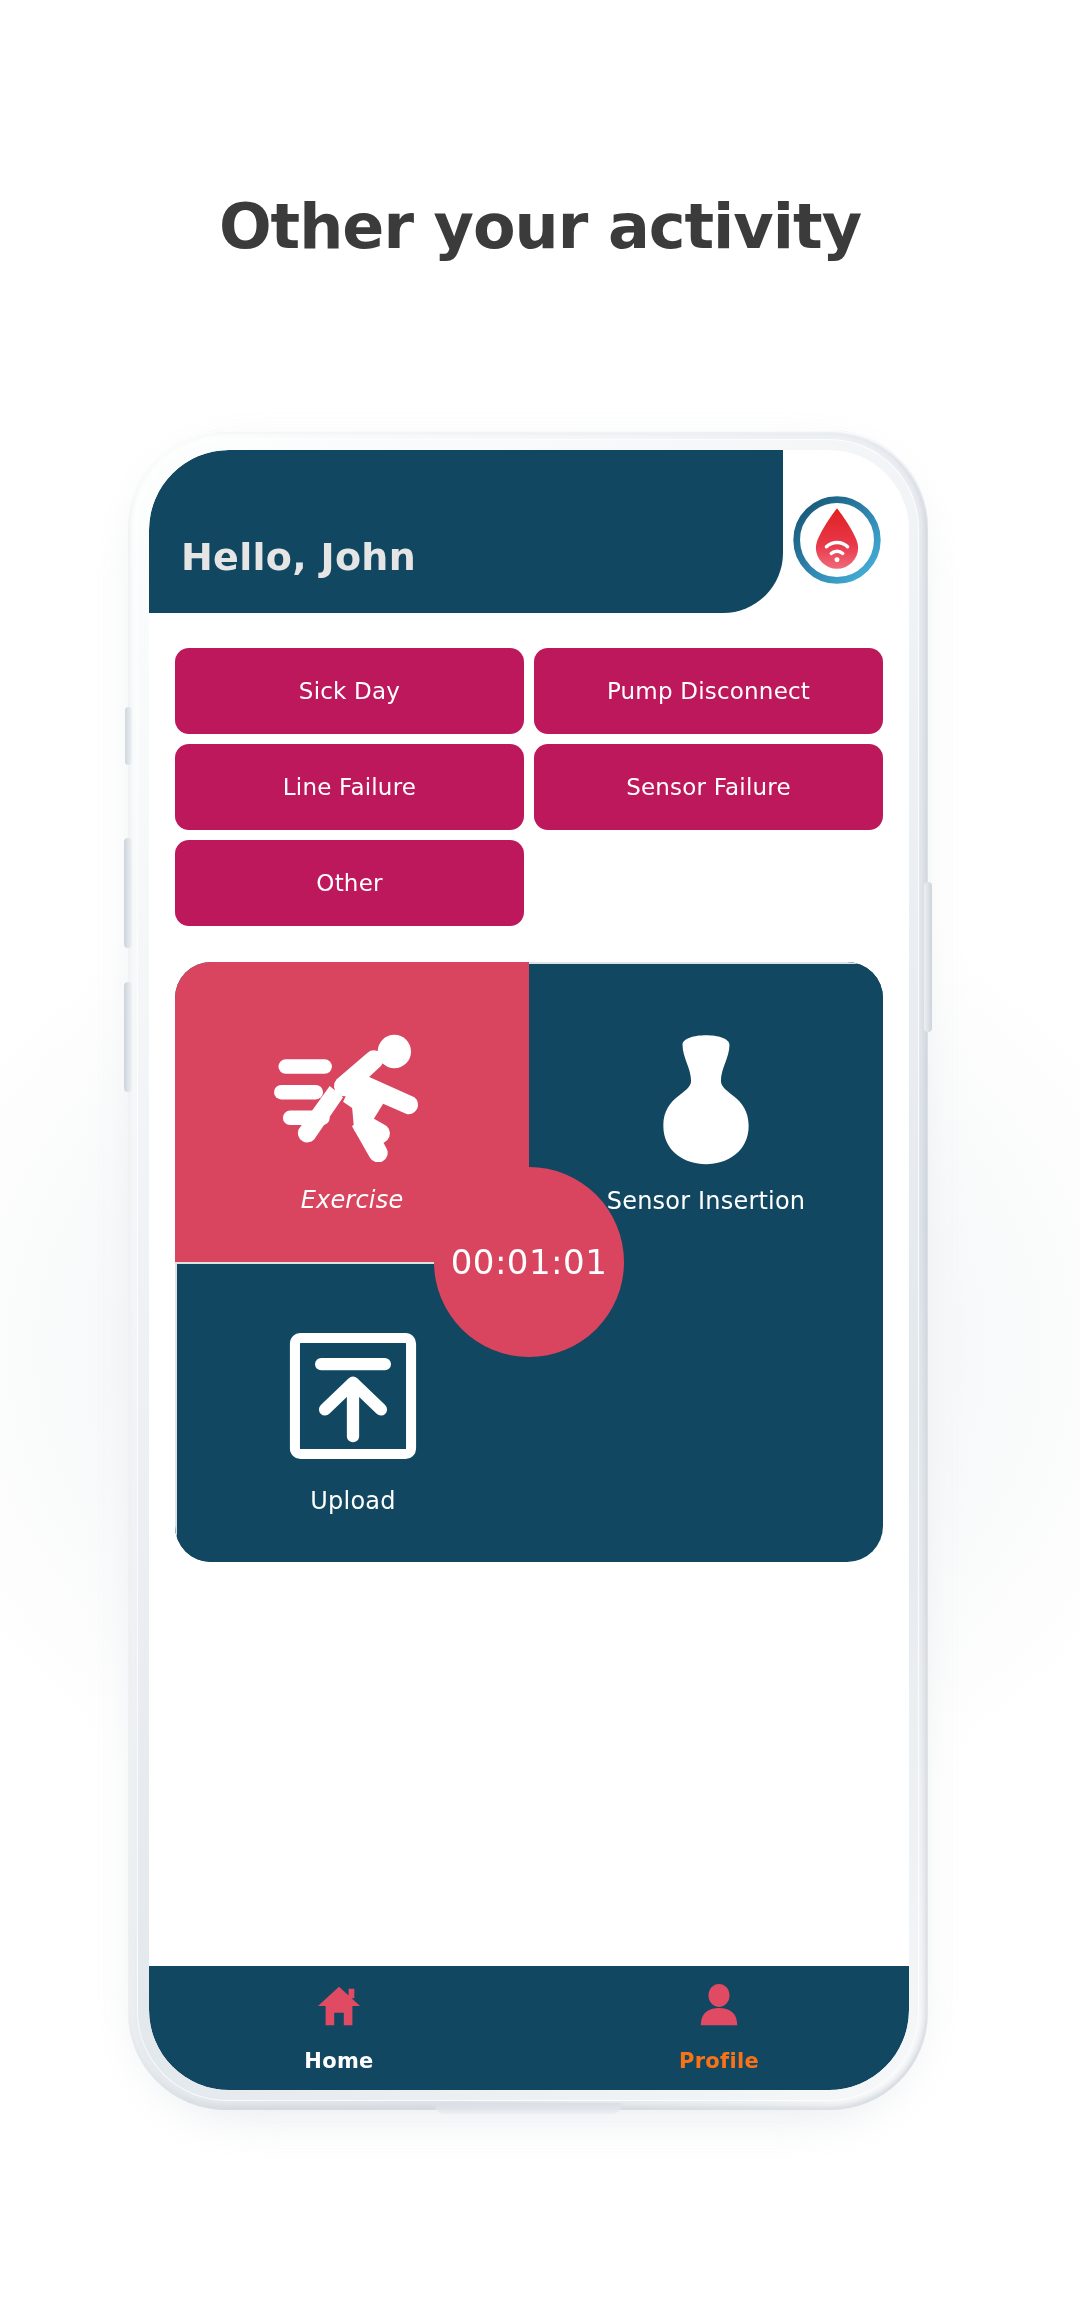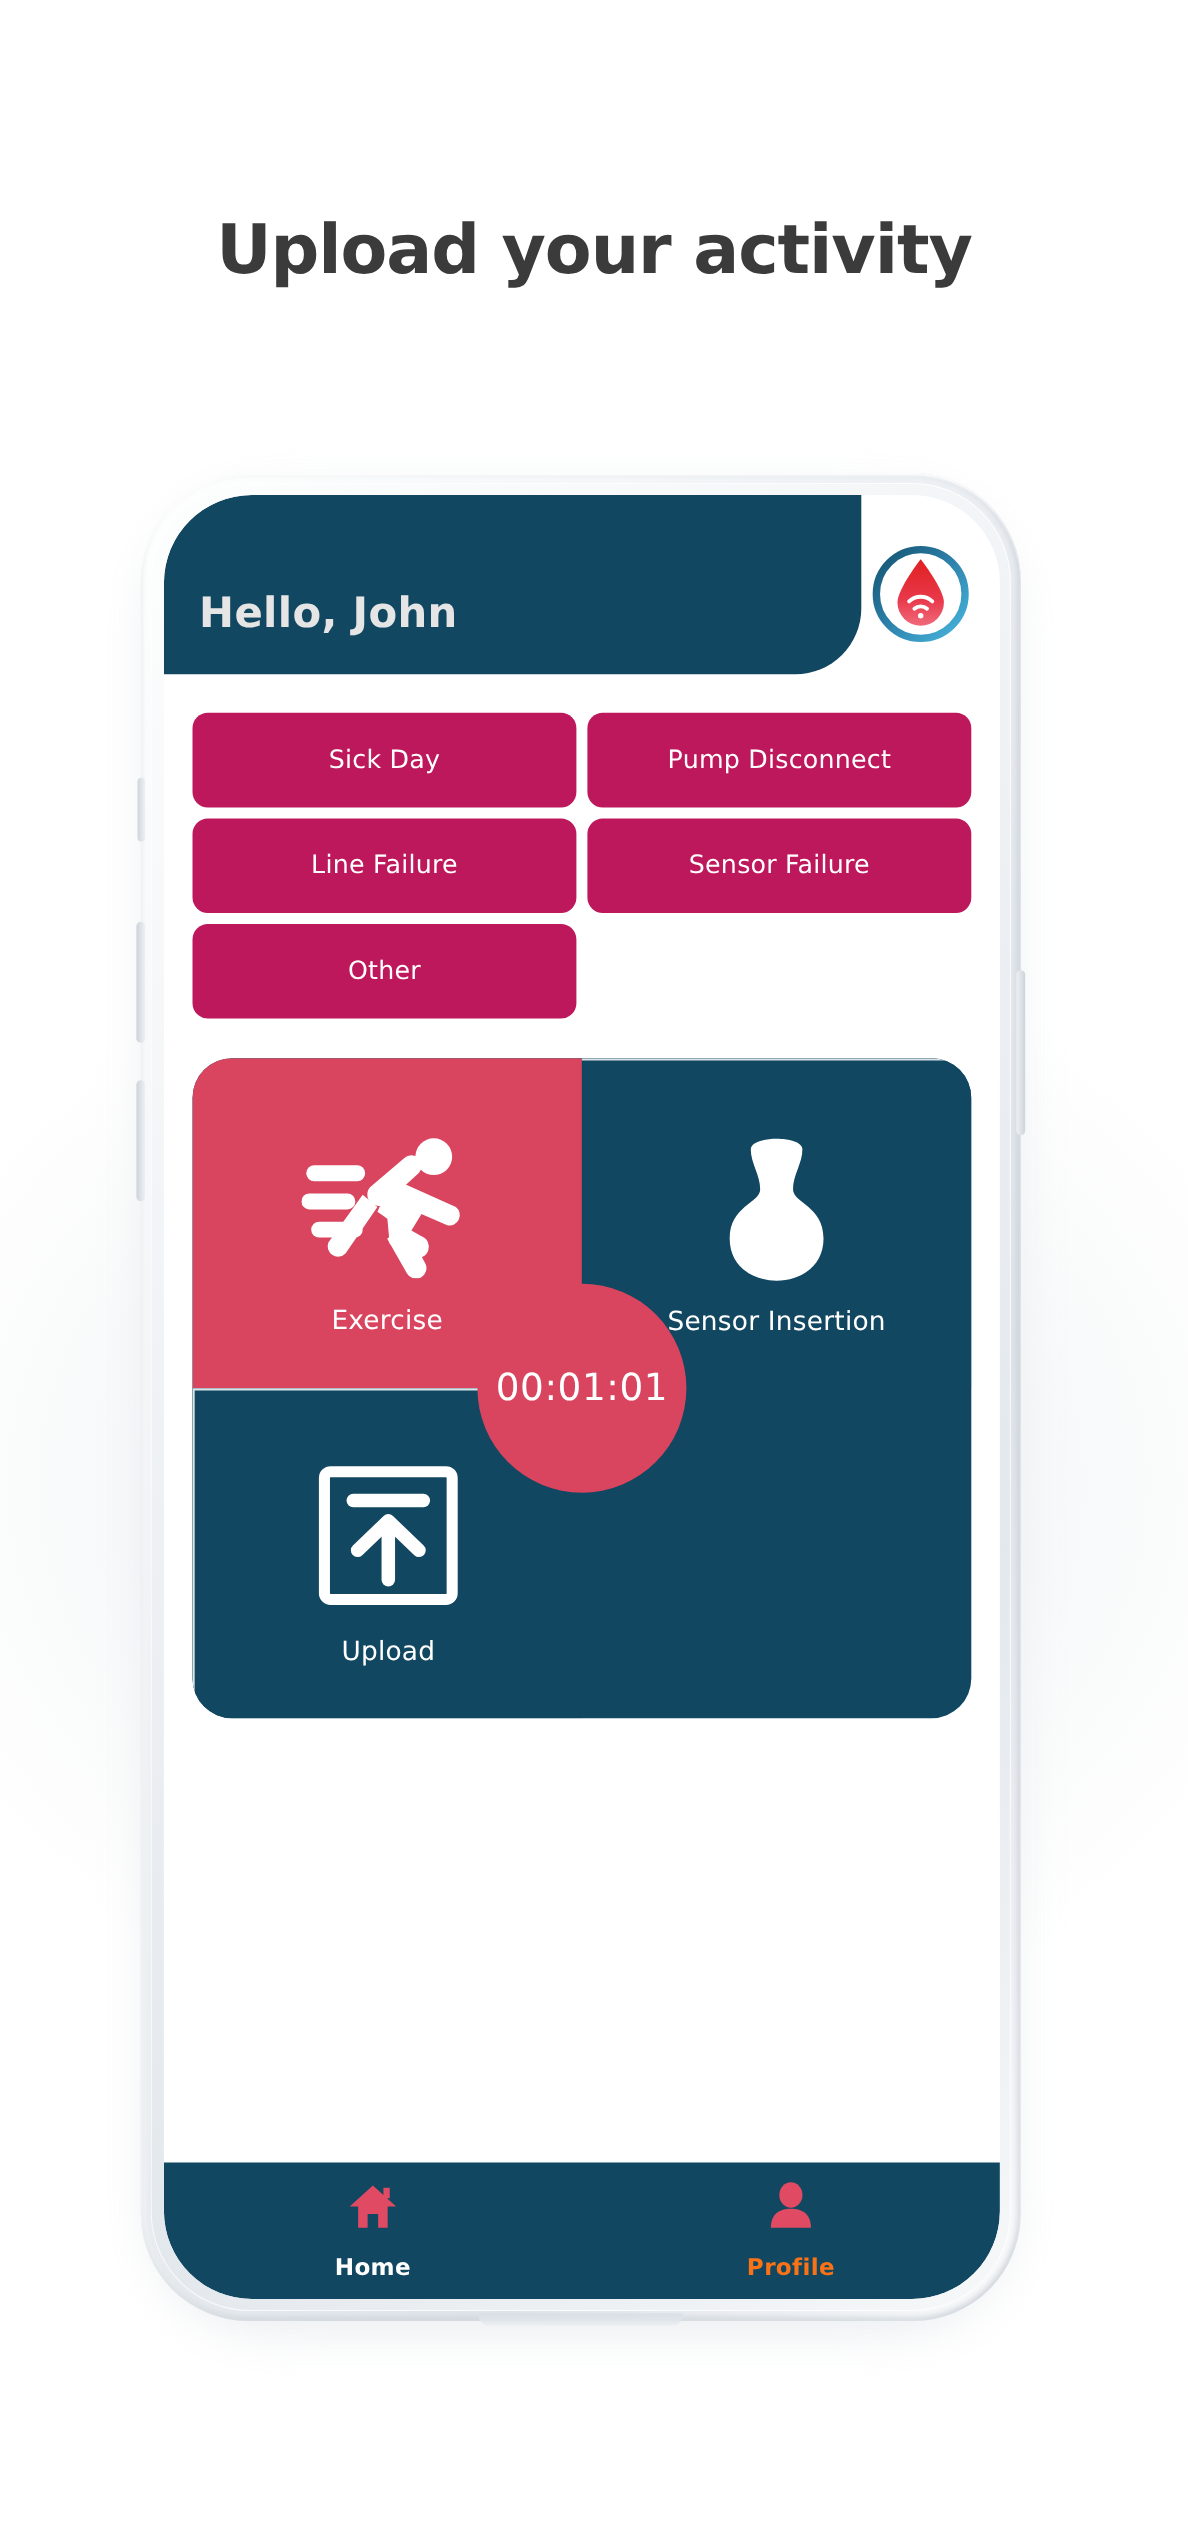--- a/index.html
+++ b/index.html
@@ -181,21 +181,21 @@
   }
   .tile {
     position: relative;
     background: #114761;
     display: flex;
     flex-direction: column;
     align-items: center;
     justify-content: center;
     cursor: pointer;
   }
-  .tile.active { background: #d9455e; }
+  .tile.active { background: #d9455e; font-style: italic; }
   .tile-icon {
     height: 170px;
     display: flex;
     align-items: center;
     justify-content: center;
   }
   .tile-label {
     color: #ffffff;
     font-size: 24px;
     margin-top: 6px;
@@ -248,21 +248,21 @@
     letter-spacing: .3px;
   }
   .nav-item.active .nav-label { color: #ffffff; }
   .nav-item.inactive .nav-label { color: #f97316; }
 </style>
 </head>
 <body>
 
 <div id="root">
 
-  <div class="headline">Upload your activity</div>
+  <div class="headline">Other your activity</div>
 
   <div class="device">
     <div class="device-shadow"></div>
     <div class="device-body"></div>
     <div class="device-inner-ring"></div>
 
     <div class="btn-silence"></div>
     <div class="btn-volup"></div>
     <div class="btn-voldown"></div>
     <div class="btn-power"></div>

